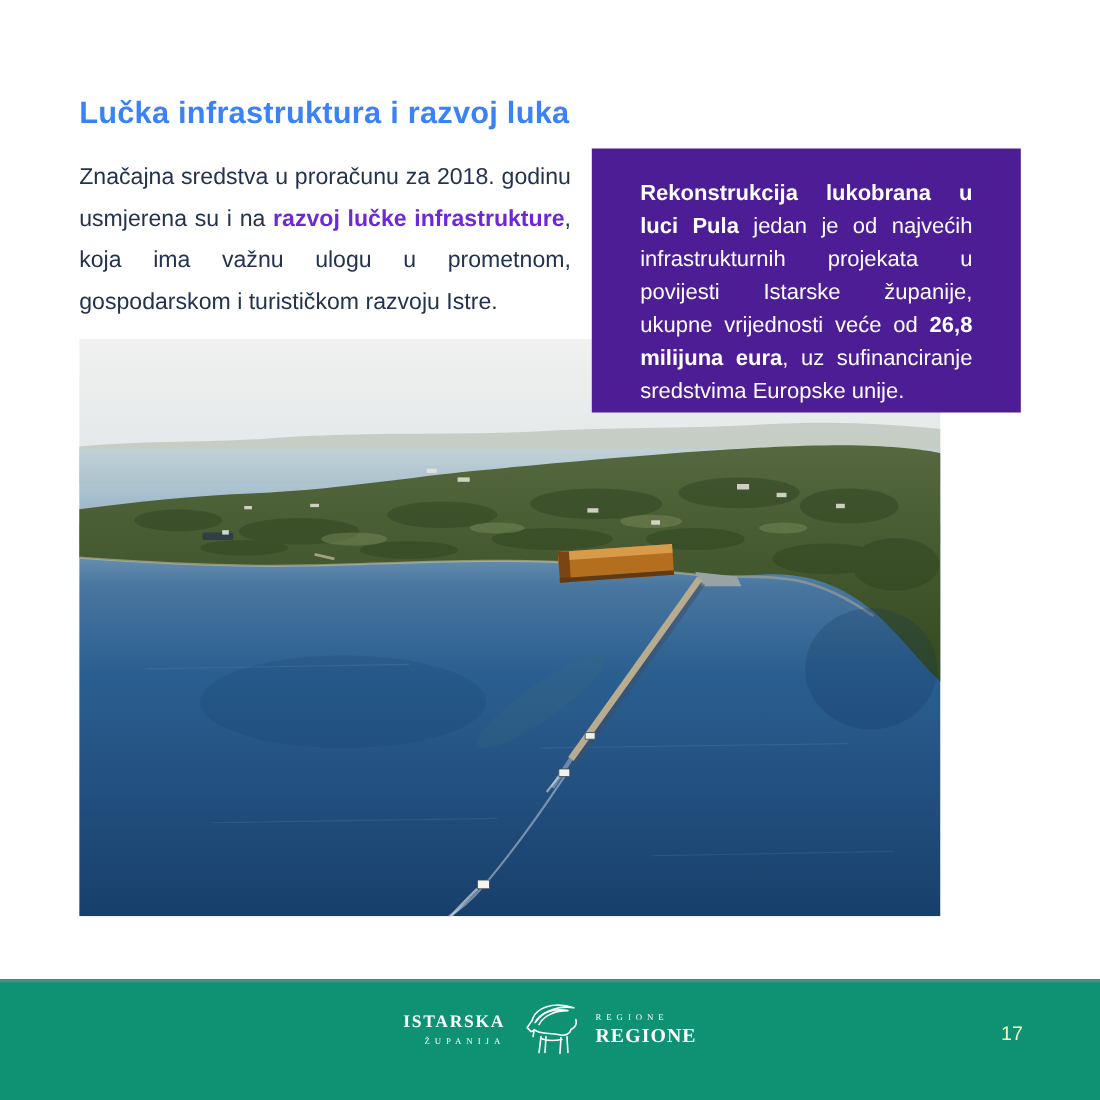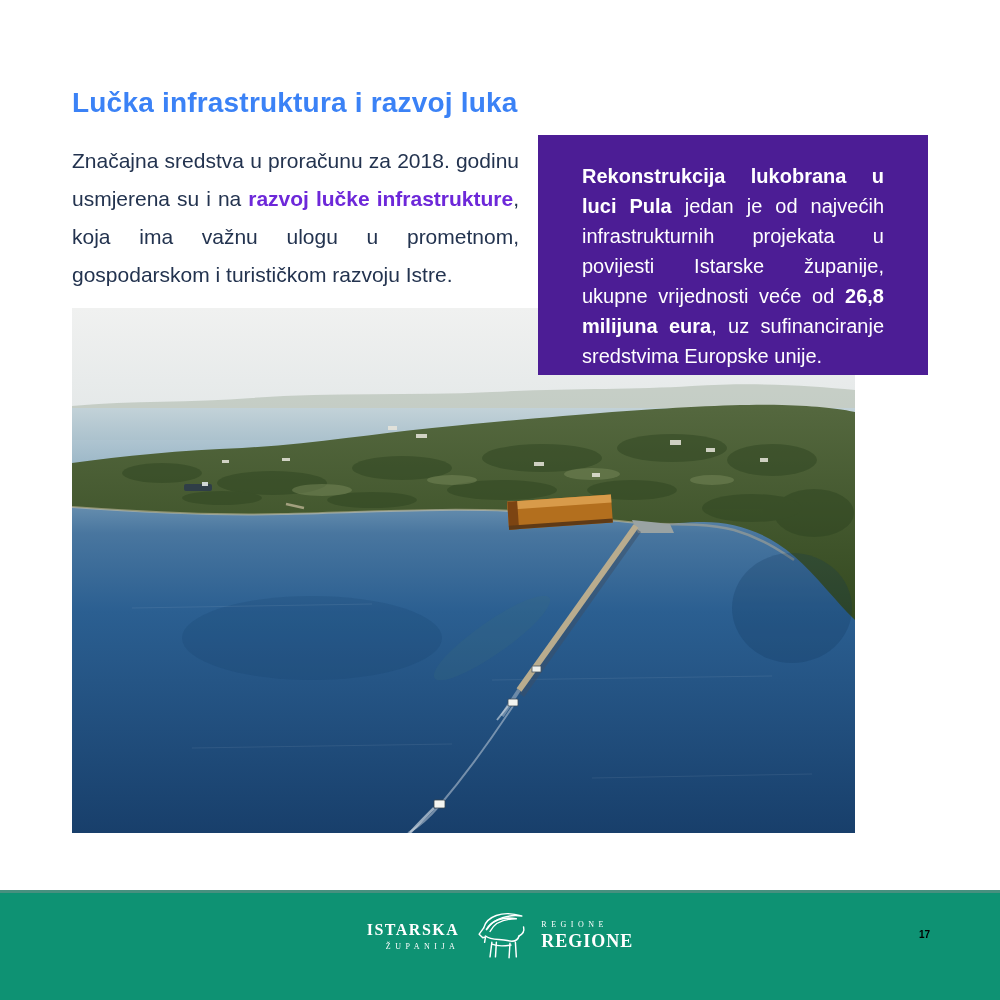--- a/index.html
+++ b/index.html
@@ -35,21 +35,21 @@
   }
   .logo-col { font-family:"Liberation Serif","DejaVu Serif",serif; line-height:1.15; }
   .logo-left  { text-align:right; }
   .logo-right { text-align:left; }
   .logo-name-hr { font-size:16px; font-weight:bold; letter-spacing:1.5px; }
   .logo-sub     { font-size:8px;  letter-spacing:4.5px; margin-top:2px; }
   .logo-sub-top { font-size:8px;  letter-spacing:4.5px; margin-bottom:2px; }
   .logo-name-it { font-size:18px; font-weight:bold; letter-spacing:1px; }
   .pagenum {
     position:absolute; right:70px; top:36px;
-    font-size:10px; font-weight:bold; color:#000000;
+    font-size:18px; font-weight:normal; color:#fef9c3;
   }
 </style>
 </head>
 <body>
 
 <div class="page">
 
   <h1 class="title">Lučka infrastruktura i razvoj luka</h1>
 
   <p class="intro"><span>Značajna sredstva u proračunu za 2018. godinu usmjerena su i na </span><b>razvoj lučke infrastrukture</b><span>, koja ima važnu ulogu u prometnom, gospodarskom i turističkom razvoju Istre.</span></p>

